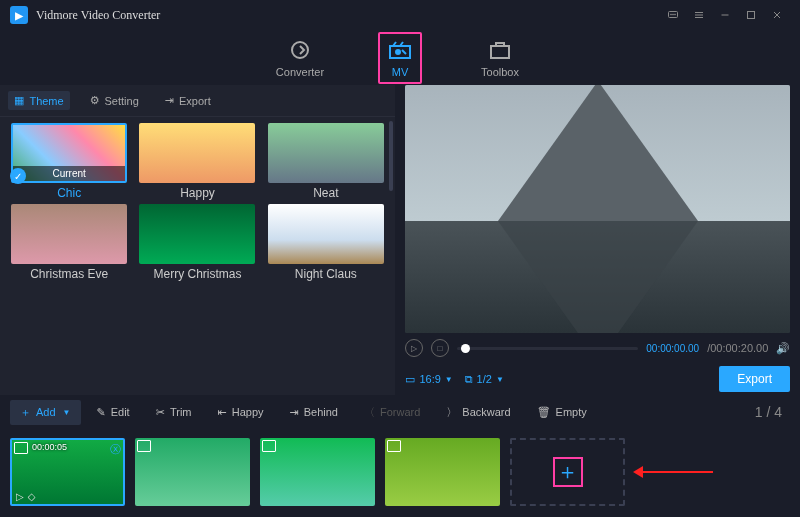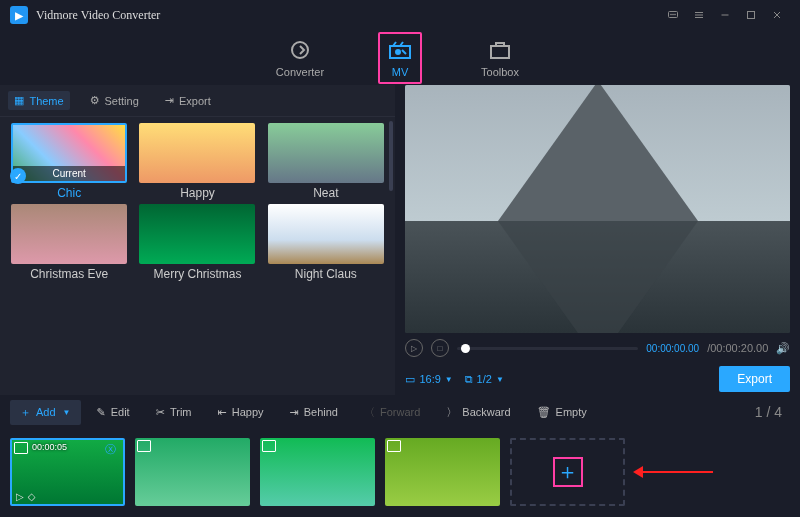--- a/index.html
+++ b/index.html
@@ -60,21 +60,21 @@
   
   .bg1{background:linear-gradient(45deg,#4a6,#8cf,#f8a,#fd4);}
   .bg2{background:linear-gradient(#8c9,#678);}
   .bg3{background:linear-gradient(#fd7,#e96);}
   .bg4{background:linear-gradient(#8cb,#24a);}
   .bg5{background:linear-gradient(#a87,#d9a);}
   .bg6{background:linear-gradient(#063,#0a5);}
   .bg7{background:linear-gradient(#fff,#cde 60%,#a85);}
   .bg8{background:linear-gradient(#223,#779);}
   .bg9{background:linear-gradient(#fcd,#e9b);}
-  .cl1{background:linear-gradient(#1a4,#073);}
+  .cl1{background:linear-gradient(#1a4,#073);text-align:right;}
   .cl2{background:linear-gradient(#2a6,#6c9);}
   .cl3{background:linear-gradient(#1b5,#5ca);}
   .cl4{background:linear-gradient(#6a2,#9c4);}
   .sky{position:absolute;top:0;left:0;right:0;height:55%;background:linear-gradient(#a8b4bc,#becbd1);}
   .mtn{position:absolute;bottom:45%;left:50%;transform:translateX(-50%);width:0;height:0;border-left:100px solid transparent;border-right:100px solid transparent;border-bottom:140px solid #5a6268;}
   .water{position:absolute;bottom:0;left:0;right:0;height:45%;background:linear-gradient(#4a5358,#2a3338);}
   .mtn-ref{position:absolute;top:55%;left:50%;transform:translateX(-50%) scaleY(-1);width:0;height:0;border-left:100px solid transparent;border-right:100px solid transparent;border-bottom:140px solid #3a4248;opacity:.6;}
 </style>
 </head>
 <body>

